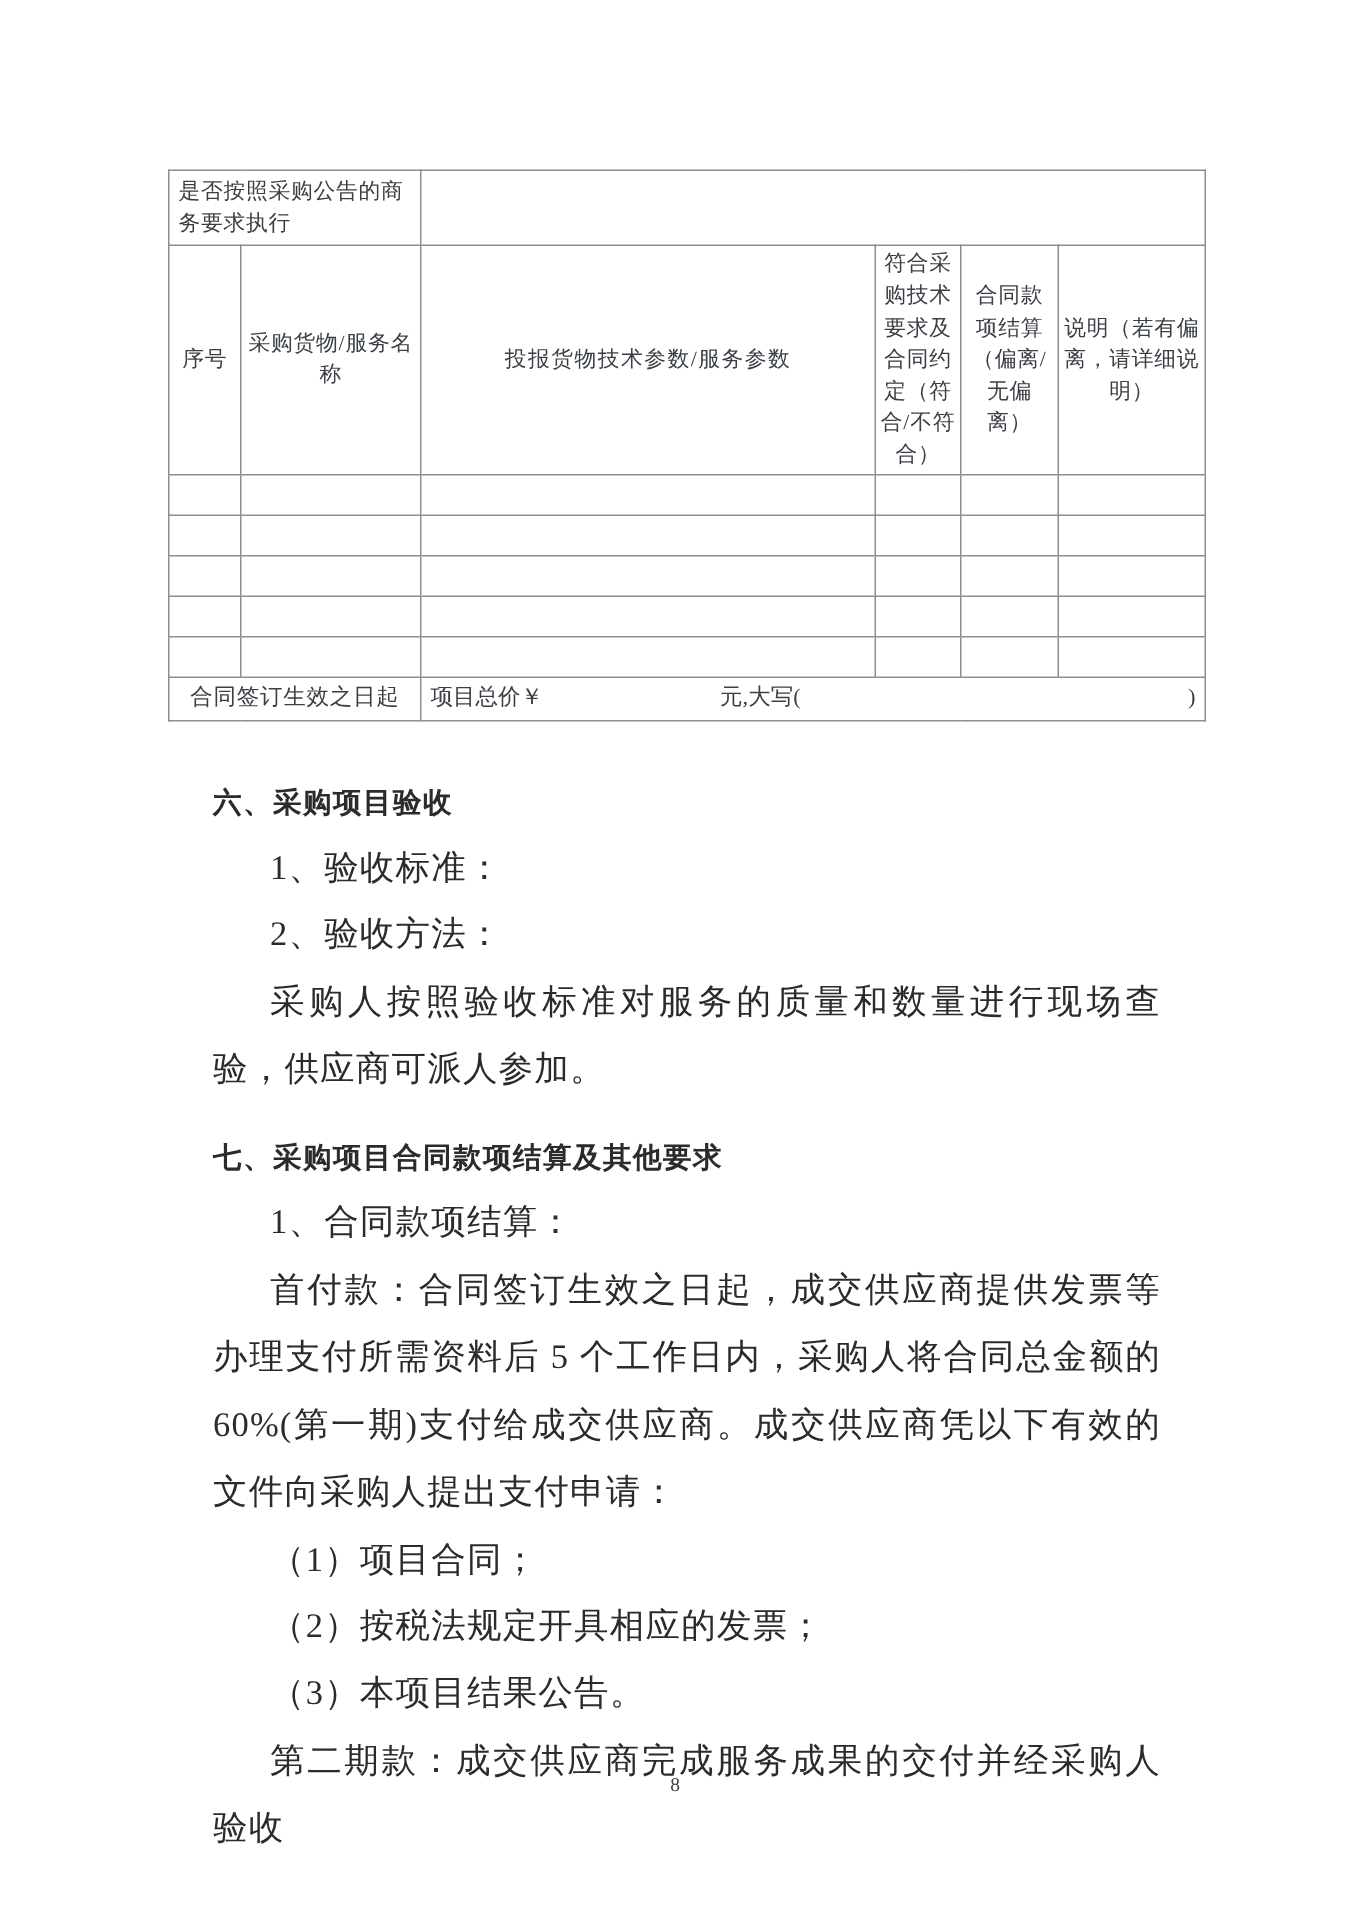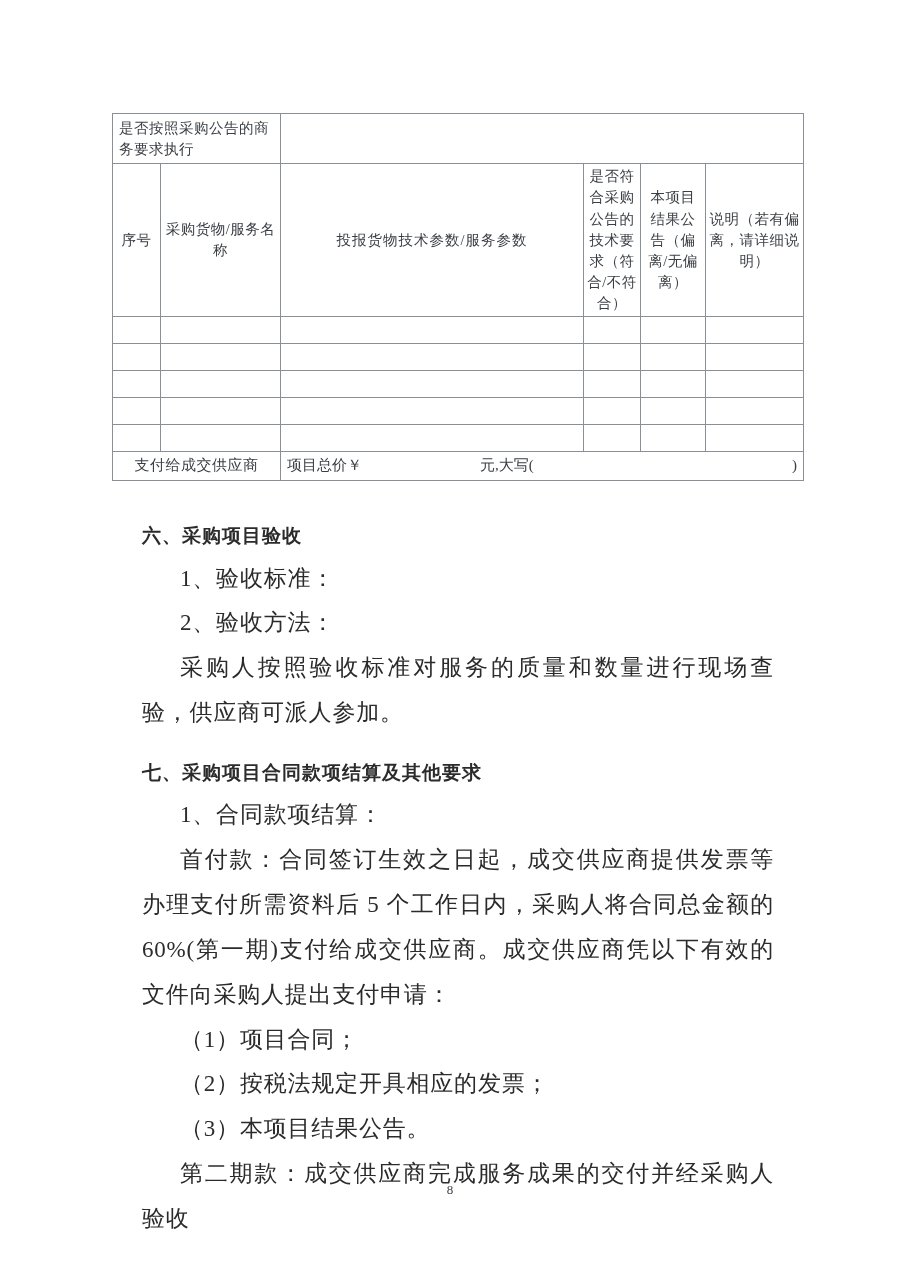--- a/index.html
+++ b/index.html
@@ -162,24 +162,24 @@
         <td>
           <div class="vtxt">序号</div>
         </td>
         <td>
           <div class="vtxt">采购货物/服务名称</div>
         </td>
         <td>
           <div class="vtxt wide">投报货物技术参数/服务参数</div>
         </td>
         <td>
-          <div class="vtxt">是否符合采购公告的技术要求（符合/不符合）</div>
-        </td>
-        <td>
-          <div class="vtxt">本项目结果公告（偏离/无偏离）</div>
+          <div class="vtxt">符合采购技术要求及合同约定（符合/不符合）</div>
+        </td>
+        <td>
+          <div class="vtxt">合同款项结算（偏离/无偏离）</div>
         </td>
         <td>
           <div class="vtxt">说明（若有偏离，请详细说明）</div>
         </td>
       </tr>
 
       <tr class="drow">
         <td></td>
         <td></td>
         <td></td>
@@ -214,21 +214,21 @@
       <tr class="drow">
         <td></td>
         <td></td>
         <td></td>
         <td></td>
         <td></td>
         <td></td>
       </tr>
 
       <tr class="total">
-        <td colspan="2" class="lbl">支付给成交供应商</td>
+        <td colspan="2" class="lbl">合同签订生效之日起</td>
         <td colspan="4" class="amt">
           <div class="amt-inner">
             <span class="amt-a">项目总价￥</span>
             <span class="amt-b">元,大写(</span>
             <span class="amt-c">)</span>
           </div>
         </td>
       </tr>
     </tbody>
   </table>

